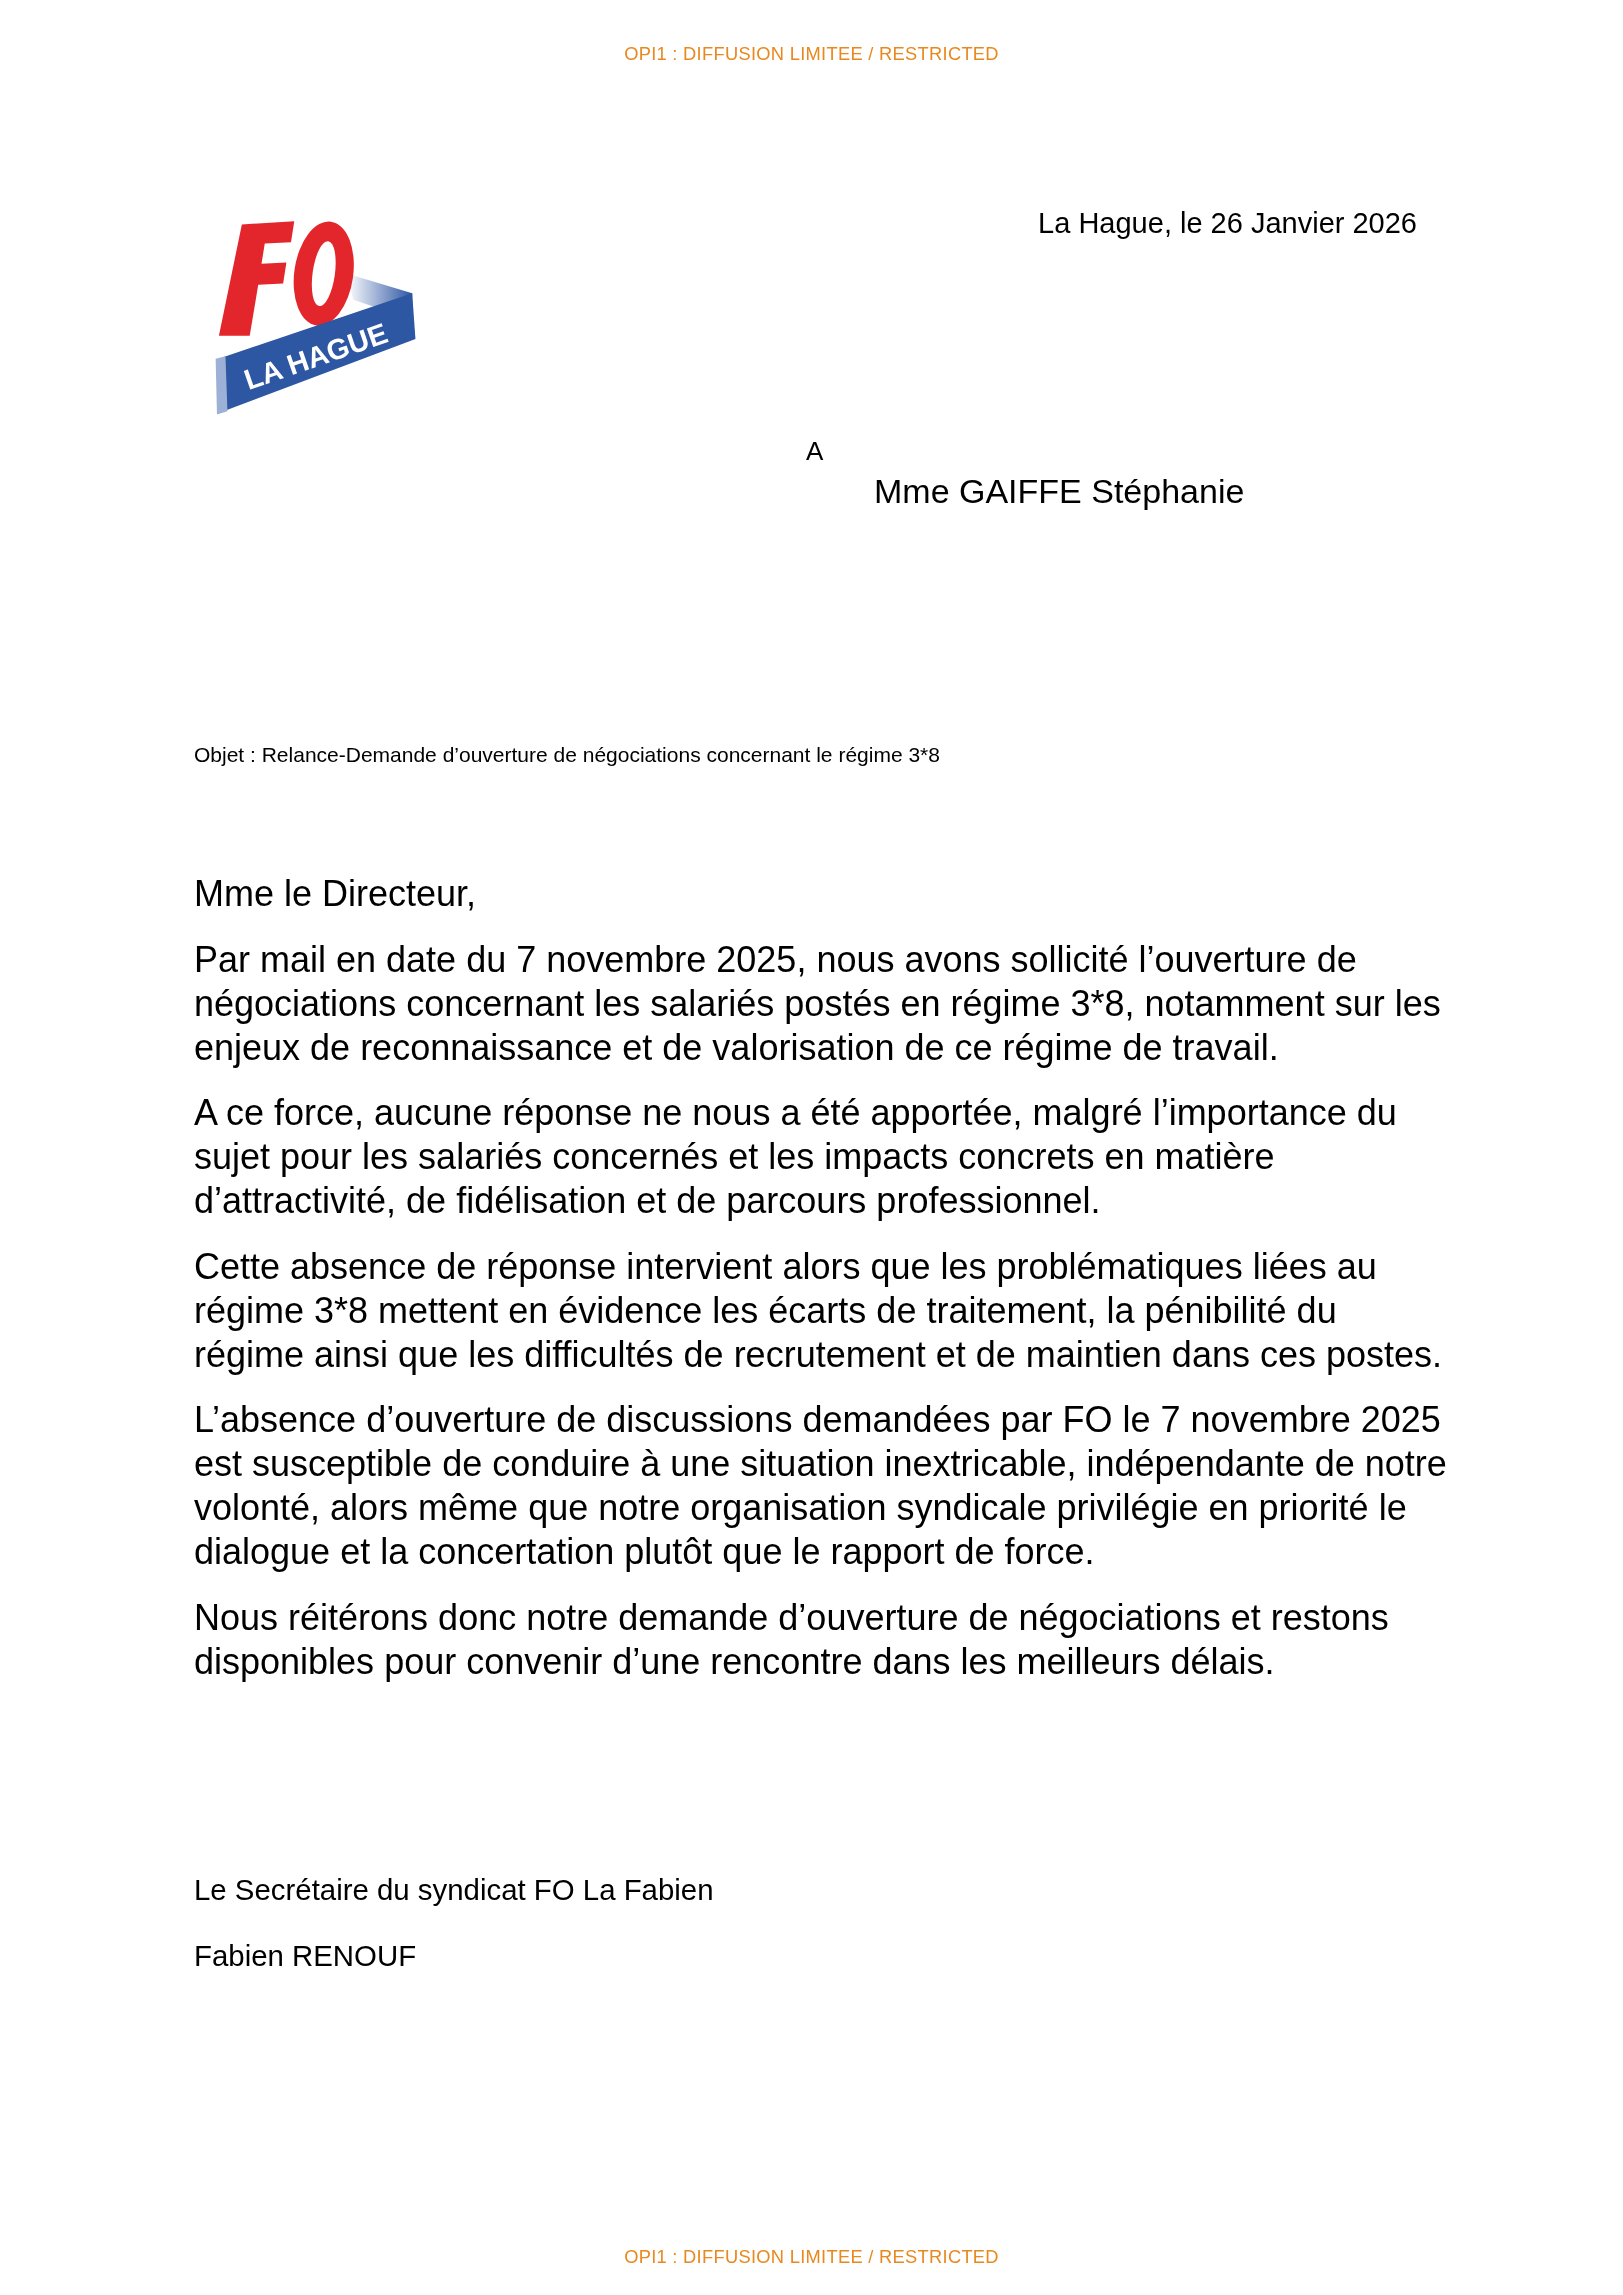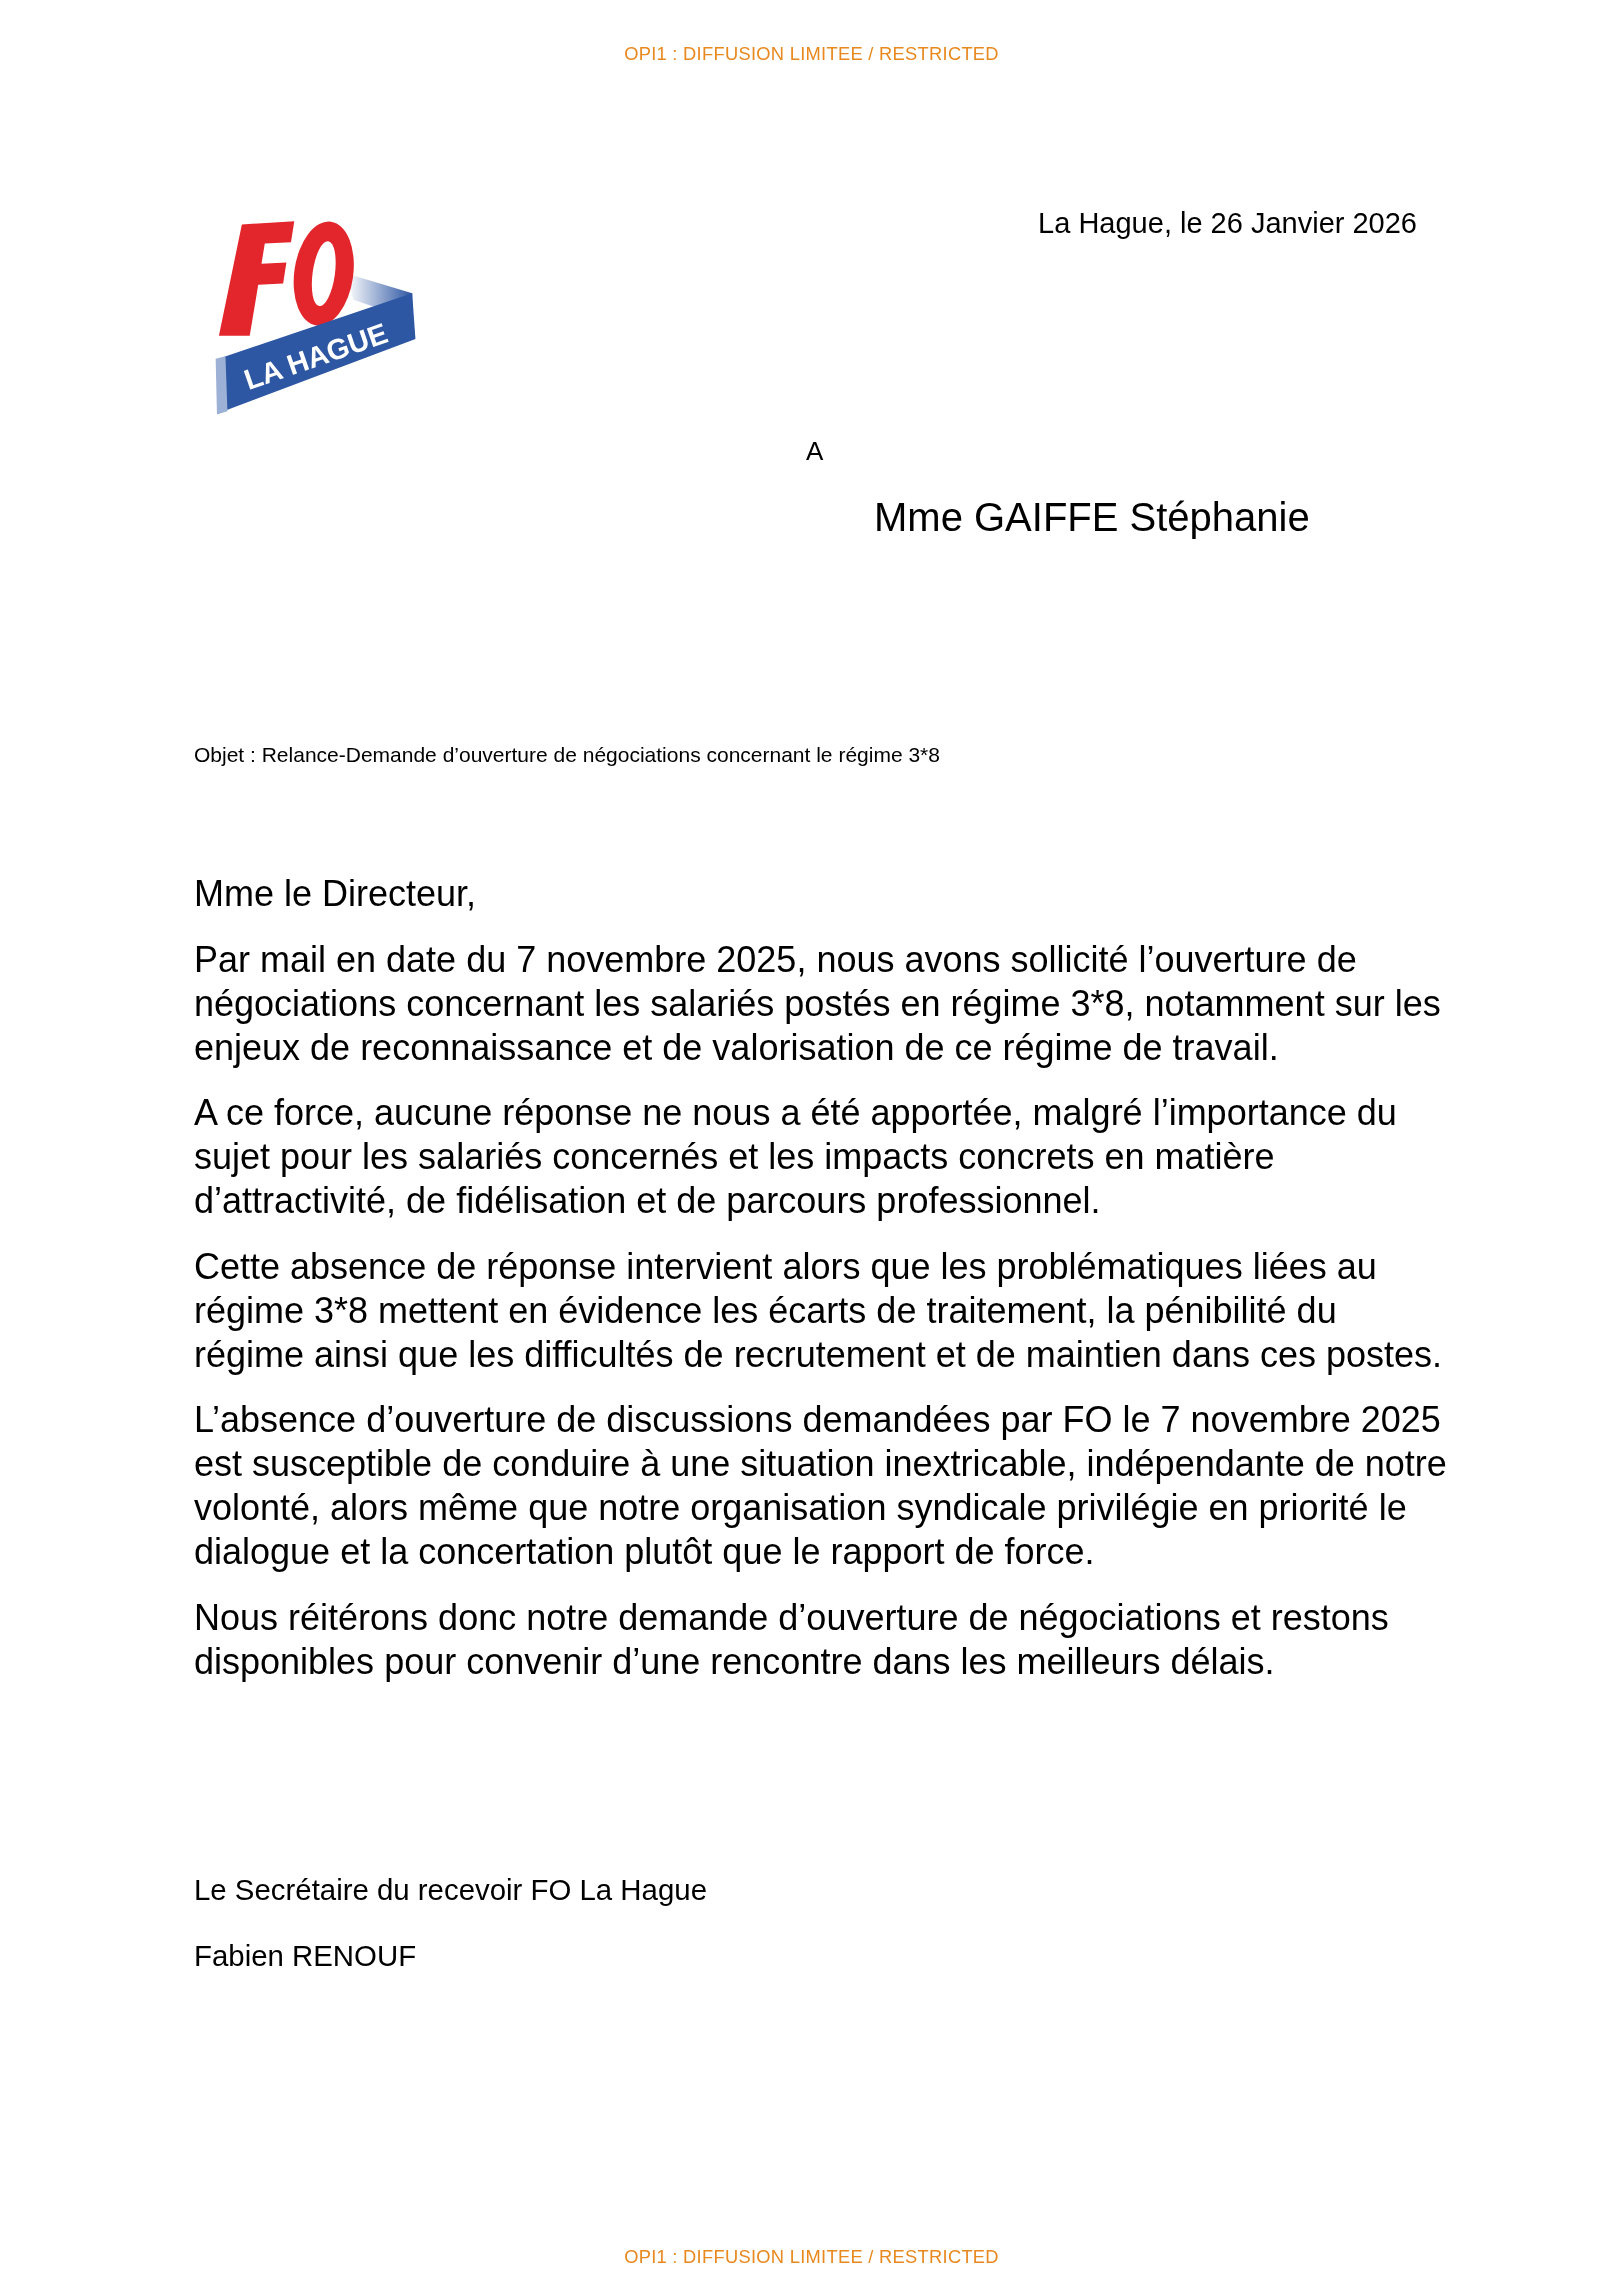--- a/index.html
+++ b/index.html
@@ -5,21 +5,21 @@
   html, body { margin: 0; padding: 0; background: #ffffff; }
   body { width: 1623px; height: 2295px; position: relative; overflow: hidden;
          font-family: "Liberation Sans", "DejaVu Sans", sans-serif; color: #000; }
   .classif { position: absolute; left: 0; width: 1623px; text-align: center;
              color: #E8881E; font-size: 18.3px; letter-spacing: 0.3px; }
   .classif.top { top: 43px; }
   .classif.bottom { top: 2246px; }
   .logo { position: absolute; left: 196px; top: 195px; width: 226px; height: 226px; }
   .date { position: absolute; right: 206px; top: 207px; font-size: 29px; }
   .recipient-a { position: absolute; left: 806px; top: 436px; font-size: 26px; }
-  .recipient { position: absolute; left: 874px; top: 498px; font-size: 40px; text-align: right; }
+  .recipient { position: absolute; left: 874px; top: 472px; font-size: 34px; text-align: right; }
   .recipient div { height: 66px; line-height: 39px; }
   .subject { position: absolute; left: 194px; top: 743px; font-size: 21px; }
   .body { position: absolute; left: 194px; top: 872px; width: 1256px; font-size: 36px;
           line-height: 44px; }
   .body p { margin: 0 0 21.6px 0; }
   .sign { position: absolute; left: 194px; top: 1870px; font-size: 29.4px; }
   .sign div { height: 66px; line-height: 39px; }
 </style>
 </head>
 <body>
@@ -60,18 +60,18 @@
 <div class="body">
   <p>Mme le Directeur,</p>
   <p>Par mail en date du 7 novembre 2025, nous avons sollicité l’ouverture de négociations concernant les salariés postés en régime 3*8, notamment sur les enjeux de reconnaissance et de valorisation de ce régime de travail.</p>
   <p>A ce force, aucune réponse ne nous a été apportée, malgré l’importance du sujet pour les salariés concernés et les impacts concrets en matière d’attractivité, de fidélisation et de parcours professionnel.</p>
   <p>Cette absence de réponse intervient alors que les problématiques liées au régime 3*8 mettent en évidence les écarts de traitement, la pénibilité du régime ainsi que les difficultés de recrutement et de maintien dans ces postes.</p>
   <p>L’absence d’ouverture de discussions demandées par FO le 7 novembre 2025 est susceptible de conduire à une situation inextricable, indépendante de notre volonté, alors même que notre organisation syndicale privilégie en priorité le dialogue et la concertation plutôt que le rapport de force.</p>
   <p>Nous réitérons donc notre demande d’ouverture de négociations et restons disponibles pour convenir d’une rencontre dans les meilleurs délais.</p>
 </div>
 
 <div class="sign">
-  <div>Le Secrétaire du recevoir FO La Hague</div>
+  <div>Le Secrétaire du syndicat FO La Fabien</div>
   <div>Fabien RENOUF</div>
 </div>
 
 <div class="classif bottom">OPI1 : DIFFUSION LIMITEE / RESTRICTED</div>
 
 
 </body></html>

